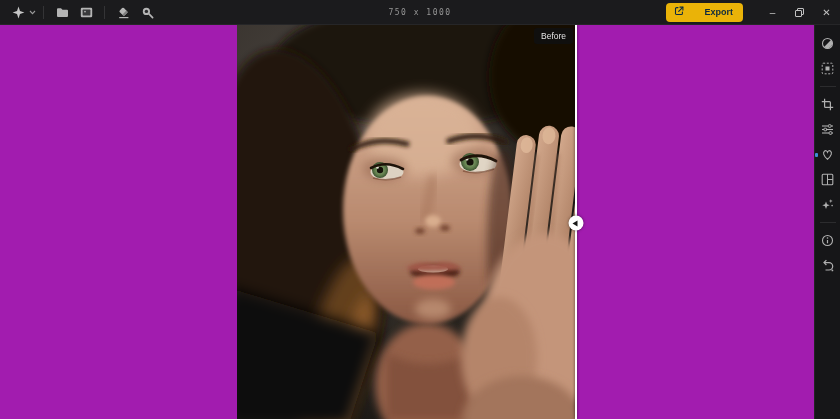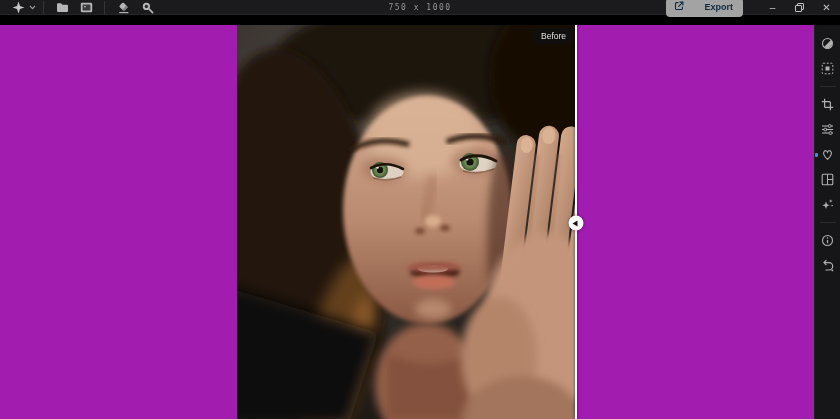--- a/index.html
+++ b/index.html
@@ -1,40 +1,40 @@
 <!DOCTYPE html>
 <html><head>
 <meta charset="utf-8">
 <style>
   * { box-sizing: border-box; margin: 0; padding: 0; }
   body { background: #000; font-family: "Liberation Sans", sans-serif; }
   .window { position: relative; width: 840px; height: 419px; background: #000; overflow: hidden; }
 
   
   .topbar {
-    position: absolute; top: 0; left: 0; right: 0; height: 15px;
+    position: absolute; top: 0; left: 0; right: 0; height: 25px;
     background: #1b1b1d; border-bottom: 1px solid #262628;
     display: flex; align-items: center; z-index: 10; padding-left: 6px;
   }
   .tool-btn {
     width: 24px; height: 19px; border-radius: 3px;
     display: flex; align-items: center; justify-content: center; cursor: pointer;
   }
   .tool-btn svg { display: block; }
   .chev { margin-left: -3px; width: 10px; }
   .tb-sep { width: 1px; height: 13px; background: #343436; margin: 0 6px; }
   .dims {
     position: absolute; left: 50%; transform: translateX(-50%);
     color: #969696; font-family: "DejaVu Sans Mono", monospace;
     font-size: 8px; letter-spacing: 1.5px;
   }
   .right-controls { margin-left: auto; display: flex; align-items: center; height: 25px; }
   .export-btn {
     display: flex; align-items: center; gap: 20px;
-    background: #a3a3a3; color: #0e2a40;
+    background: #eab308; color: #0e2a40;
     font-size: 9px; font-weight: bold;
     padding: 3px 10px 4px 8px; border-radius: 4px; margin-right: 16px; cursor: pointer;
   }
   .win-btn {
     width: 27px; height: 25px; display: flex; align-items: center; justify-content: center;
     color: #c2c2c2; font-size: 10px; cursor: pointer;
   }
   .restore-shape { position: relative; width: 9px; height: 9px; }
   .restore-shape .back {
     position: absolute; top: 0; right: 0; width: 7px; height: 7px;

